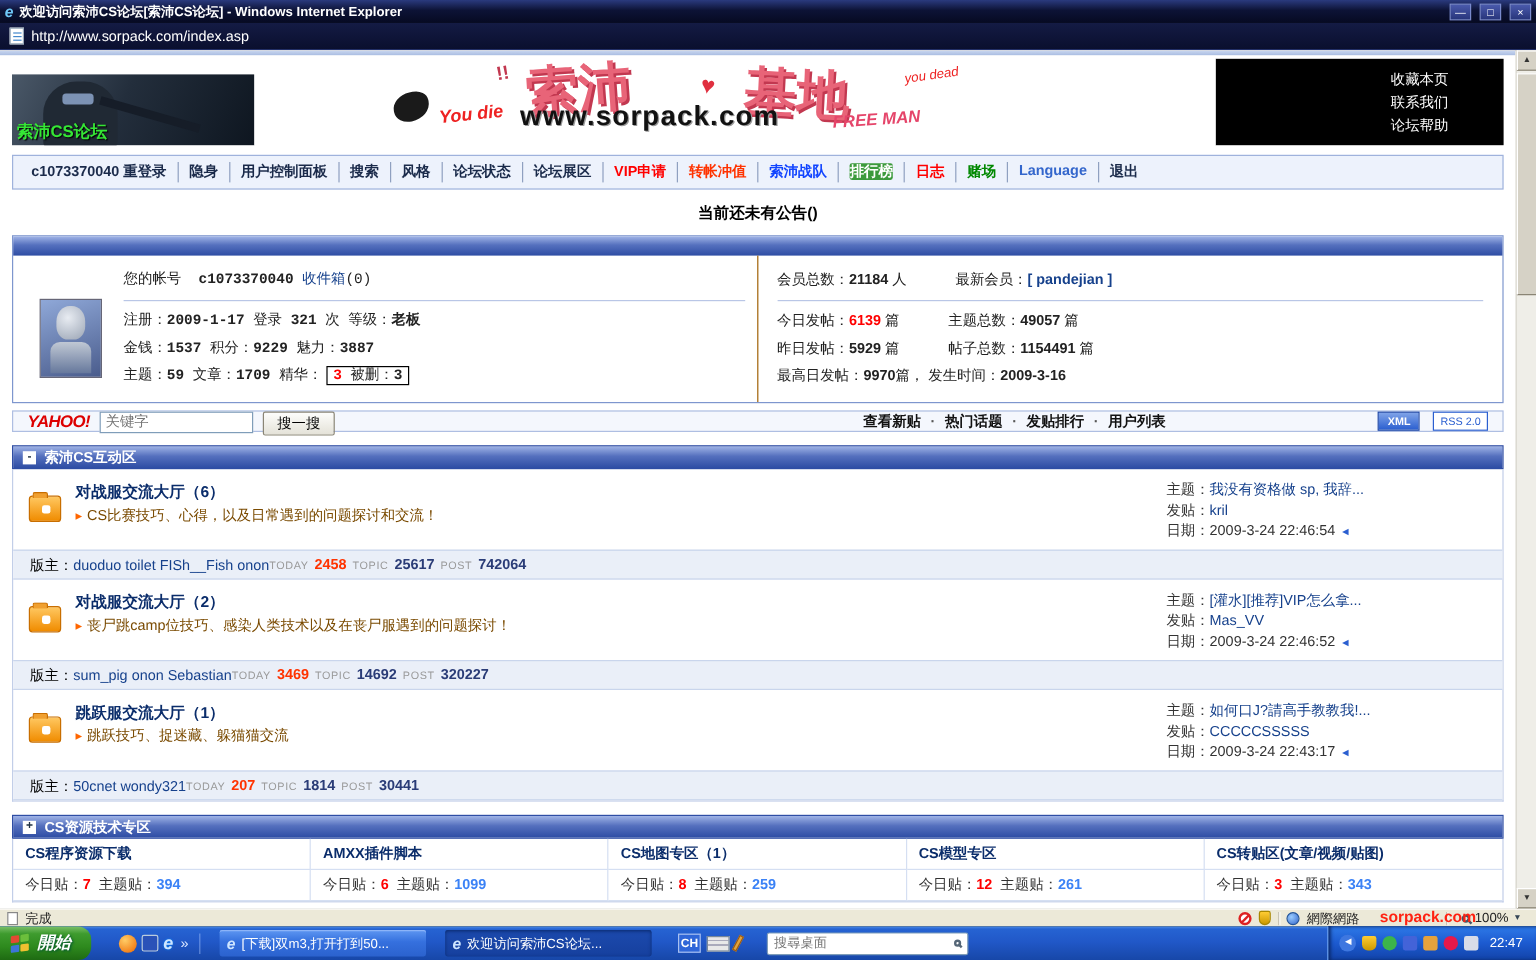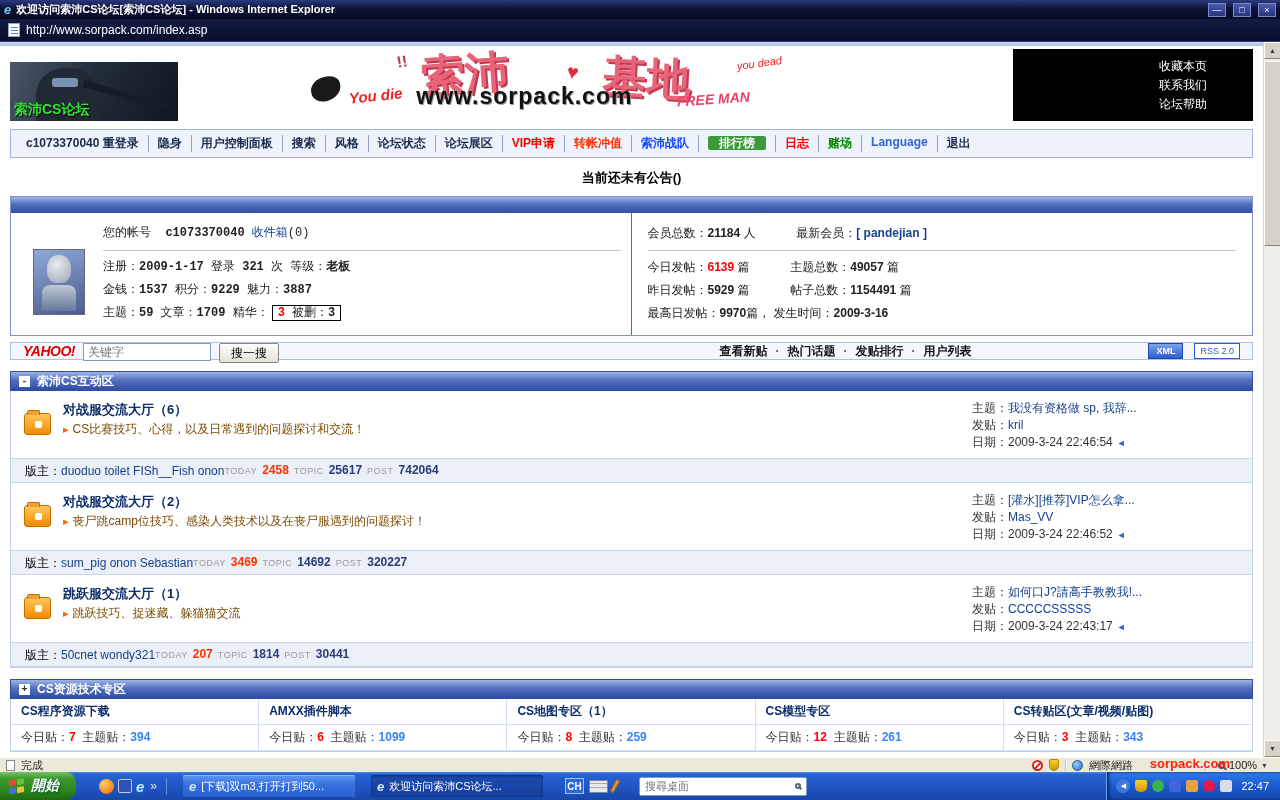--- a/index.html
+++ b/index.html
@@ -27,21 +27,21 @@
   .scrollbar { position:absolute; right:0; top:0; bottom:0; width:17px; background:#EFEEE8; border-left:1px solid #D8D5CC; }
   .sb-btn { position:absolute; left:0; width:17px; height:17px; background:#D6D2C6; border:1px solid; border-color:#FFF #8A8575 #8A8575 #FFF;
     font-size:7px; color:#333; text-align:center; line-height:15px; cursor:pointer; }
   .sb-up { top:0; } .sb-down { bottom:0; }
   .sb-thumb { position:absolute; left:0; top:19px; width:17px; height:185px; background:#D6D2C6; border:1px solid; border-color:#FFF #8A8575 #8A8575 #FFF; cursor:grab; }
 
   .top-strip { height:4px; background:linear-gradient(#CBD8F0,#AABDE2); margin:0 -10px; }
 
   
   .header { display:flex; height:72px; margin-top:3px; }
-  .header-photo { width:168px; position:relative; background:linear-gradient(115deg,#4A5868 0%,#232E3C 45%,#0E1620 100%); overflow:hidden;margin-top:13px; }
+  .header-photo { width:202px; position:relative; background:linear-gradient(115deg,#4A5868 0%,#232E3C 45%,#0E1620 100%); overflow:hidden;margin-top:13px; }
   .hp-fig { position:absolute; left:26px; top:6px; width:62px; height:60px; background:#202934; border-radius:45% 45% 18% 18%; }
   .hp-visor { position:absolute; left:42px; top:16px; width:26px; height:9px; background:#7C92B4; border-radius:3px; }
   .hp-gun { position:absolute; left:72px; top:30px; width:86px; height:7px; background:#161D28; transform:rotate(16deg); }
   .hp-label { position:absolute; left:4px; bottom:2px; color:#35E635; font-size:14px; font-weight:bold; text-shadow:1px 1px 1px #000; }
   .header-banner { flex:1; background:#fff; position:relative; overflow:hidden; }
   .graffiti { position:absolute; left:50%; transform:translateX(-56%); width:520px; height:72px; }
   .graffiti span { position:absolute; white-space:nowrap; }
   .g-ex   { left:92px;  top:4px;  color:#C23850; font-weight:bold; font-size:16px; transform:rotate(-10deg); }
   .g-w1   { left:116px; top:-4px; font-size:44px; font-weight:bold; color:#E86478; transform:rotate(-4deg); text-shadow:2px 2px 0 #C23850; }
   .g-heart{ left:262px; top:12px; color:#E03040; font-size:20px; transform:rotate(10deg); }
@@ -53,21 +53,21 @@
   .g-free { left:372px; top:42px; color:#E5456A; font-size:14px; font-weight:bold; font-style:italic; transform:rotate(-4deg); }
   .header-links { width:240px; background:#000; color:#fff; padding:8px 46px 0 0; text-align:right; line-height:19px; }
   .header-links a { display:block; cursor:pointer; }
 
   
   .navbar { margin-top:8px; border:1px solid #9FB2DC; background:#EDF2FC; padding:5px 6px; font-weight:bold; color:#1A2A4A; display:flex; flex-wrap:nowrap; }
   .nav-item { padding:0 9px; cursor:pointer; white-space:nowrap; }
   .nav-item + .nav-item { border-left:1px solid #8FA0C0; }
   .c-red   { color:#F00; } .c-org { color:#F30; } .c-blue { color:#14F; }
   .c-green { color:#080; } .c-lang { color:#36C; }
-  .c-rank  { background:#3C9A3C; color:#fff; padding:0 11px; border-radius:2px; }
+  .c-rank  { background:#3C9A3C; color:#fff; padding:0 0; border-radius:2px; }
 
   .announce { text-align:center; font-weight:bold; font-size:13px; color:#000; margin:11px 0 9px; }
 
   
   .panel { border:1px solid #7E96CE; }
   .panel-bar { height:16px; background:linear-gradient(180deg,#9FB3E6 0%,#5570BE 45%,#2E4DA4 100%); }
   .panel-body { display:flex; }
   .panel-left { width:50%; border-right:1px solid #a16207; position:relative; padding:9px 10px 10px 92px; line-height:23px; color:#222;font-family:Liberation Mono, monospace; }
   .panel-right { width:50%; padding:9px 16px 10px; line-height:23px; color:#222; }
   .rowline { border-bottom:1px solid #B9C6E6; padding-bottom:5px; margin-bottom:5px; }
@@ -78,21 +78,21 @@
   .av-body { width:34px; height:26px; margin:2px auto 0; border-radius:8px 8px 0 0;
     background:linear-gradient(#C0C8D4,#66789C); }
   .b { font-weight:bold; } .redb { color:#F00; font-weight:bold; }
   .blue { color:#16418C; cursor:pointer; }
   .gap2 { display:inline-block; width:34px; }
   .hl-box { border:1px solid #000; padding:0 5px; margin-left:3px; }
 
   
   .searchbar { margin-top:6px; border:1px solid #AEBEE2; background:#F4F7FD; height:18px; display:flex; align-items:flex-start; padding:0 12px; gap:8px; }
   .yahoo { color:#D00; font-weight:bold; font-style:italic; font-size:14px; letter-spacing:-0.5px; cursor:pointer; }
-  .kw-input { width:128px; height:18px; border:1px solid #7F9DB9; font-size:12px; padding:1px 4px; font-family:Liberation Sans, sans-serif; }
+  .kw-input { width:128px; height:18px; border:1px solid #7F9DB9; font-size:12px; padding:1px 4px; font-family:Liberation Mono, monospace; }
   .search-btn { height:20px; padding:0 11px; background:linear-gradient(#FDFDFB,#E4E2D8); border:1px solid #8A8575; border-radius:2px; font-size:12px; cursor:pointer; }
   .quick-links { margin-left:auto; margin-right:165px; display:flex; align-items:center; color:#111; font-weight:bold; }
   .quick-links a { cursor:pointer; padding:0 4px; }
   .quick-links a + a::before { content:"·"; margin-right:8px; color:#555; }
   .xml-badge { background:linear-gradient(#7FA3E8,#2B5FD0); color:#fff; font-size:9px; font-weight:bold; padding:2px 7px; border:1px solid #1C46A8; cursor:pointer; }
   .rss-badge { background:#fff; color:#2B5FD0; font-size:9px; font-weight:normal; padding:2px 5px; border:1px solid #2B5FD0; margin-left:3px; cursor:pointer; }
 
   
   .sec-bar { margin-top:11px; height:20px; background:linear-gradient(180deg,#9FB3E6 0%,#5570BE 45%,#2E4DA4 100%);
     border:1px solid #2E4DA4; display:flex; align-items:center; padding:0 8px; color:#fff; font-weight:bold; }

